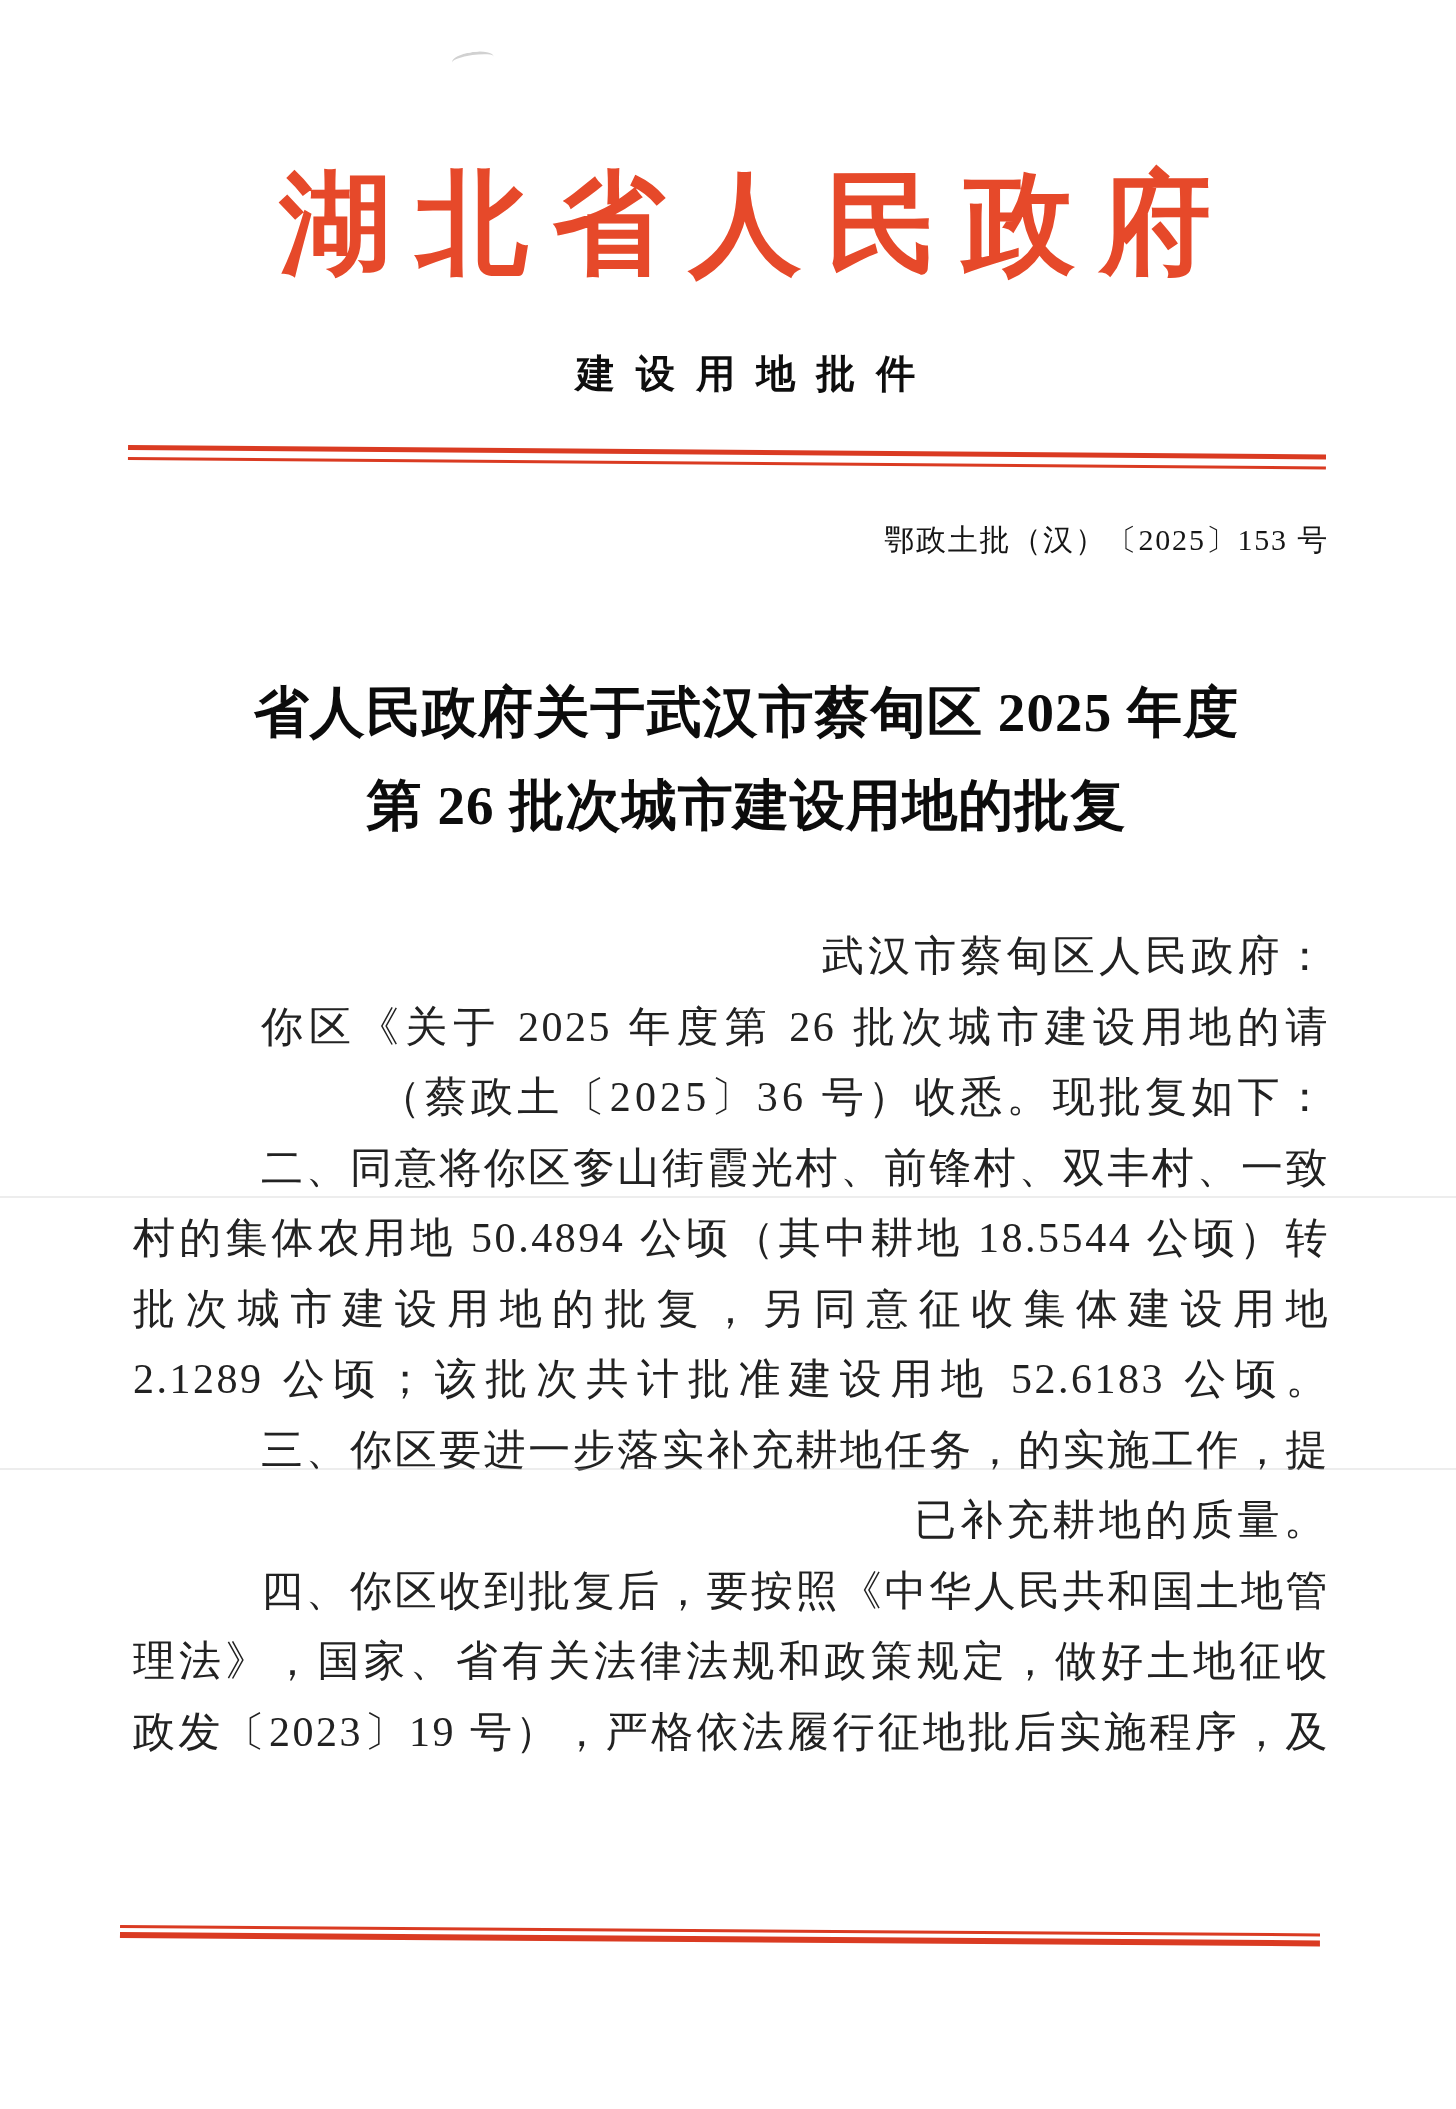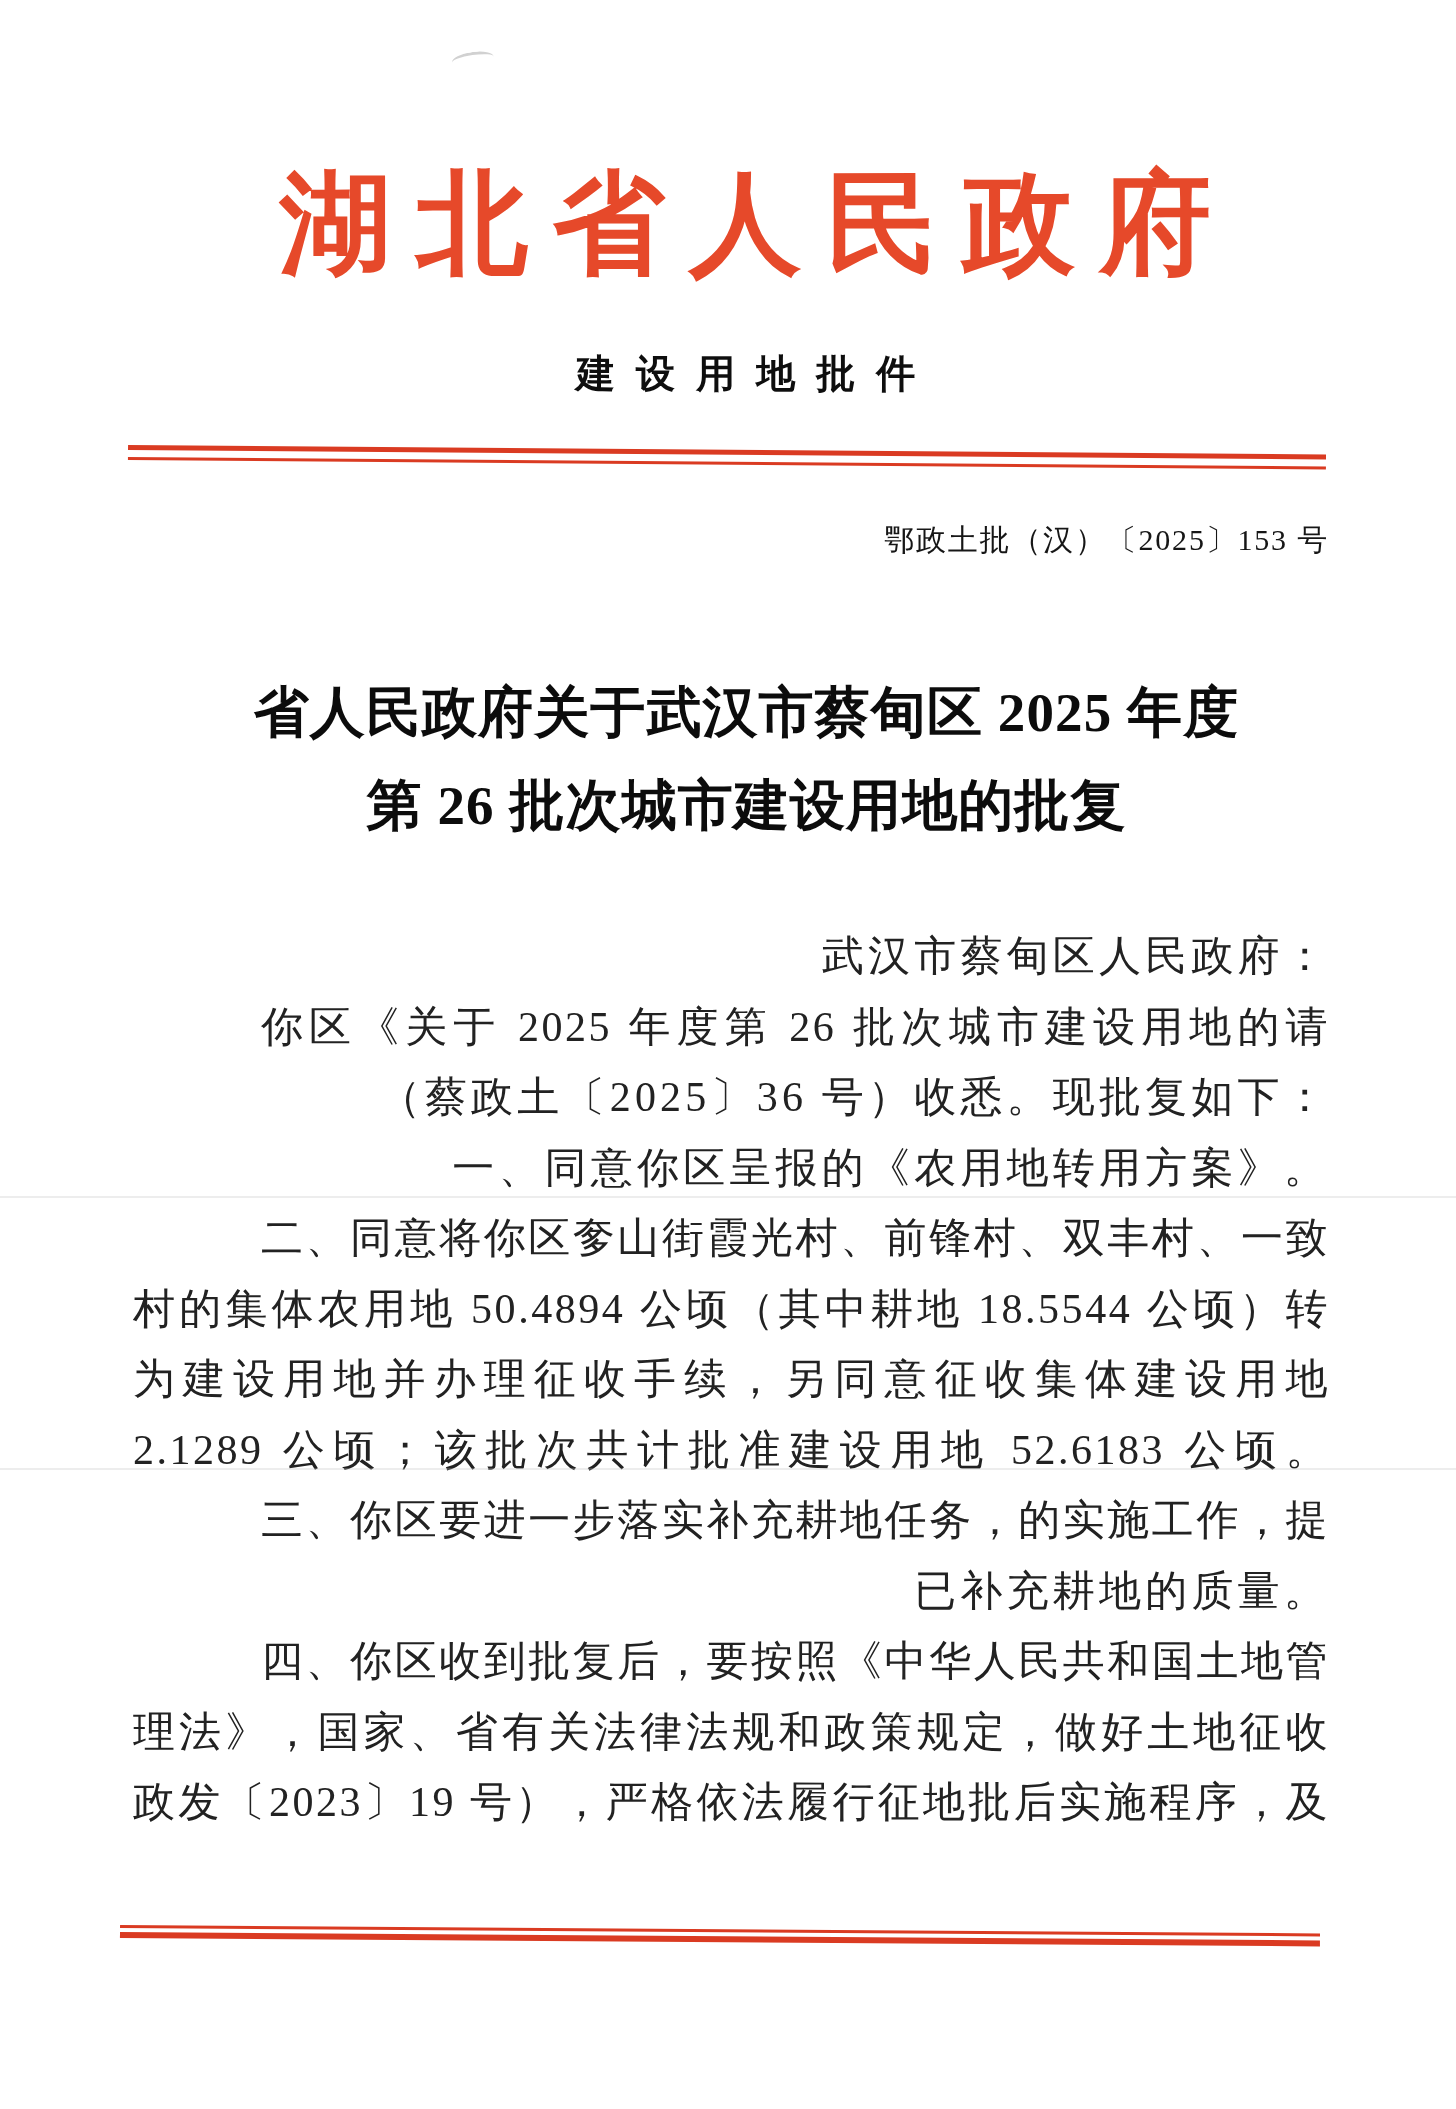--- a/index.html
+++ b/index.html
@@ -106,24 +106,23 @@
 
   <div class="doc-title">
     <div>省人民政府关于武汉市蔡甸区 2025 年度</div>
     <div>第 26 批次城市建设用地的批复</div>
   </div>
 
   <div class="doc-body">
     <div class="line p">武汉市蔡甸区人民政府：</div>
     <div class="line j ind">你区《关于 2025 年度第 26 批次城市建设用地的请示》</div>
     <div class="line p">（蔡政土〔2025〕36 号）收悉。现批复如下：</div>
-    <div class="line p ind">一、同意你区呈报的《农用地转用方案》。</div>
     <div class="line j ind">二、同意将你区奓山街霞光村、前锋村、双丰村、一致</div>
     <div class="line j">村的集体农用地 50.4894 公顷（其中耕地 18.5544 公顷）转</div>
-    <div class="line j">为建设用地并办理征收手续，另同意征收集体建设用地</div>
+    <div class="line j">批次城市建设用地的批复，另同意征收集体建设用地</div>
     <div class="line j">2.1289 公顷；该批次共计批准建设用地 52.6183 公顷。</div>
     <div class="line j ind">三、你区要进一步落实补充耕地任务，的实施工作，提高</div>
     <div class="line p">已补充耕地的质量。</div>
     <div class="line j ind">四、你区收到批复后，要按照《中华人民共和国土地管</div>
     <div class="line j">理法》，国家、省有关法律法规和政策规定，做好土地征收</div>
     <div class="line j">政发〔2023〕19 号），严格依法履行征地批后实施程序，及</div>
   </div>
 
   <div class="scan-band b1"></div>
   <div class="scan-band b2"></div>

